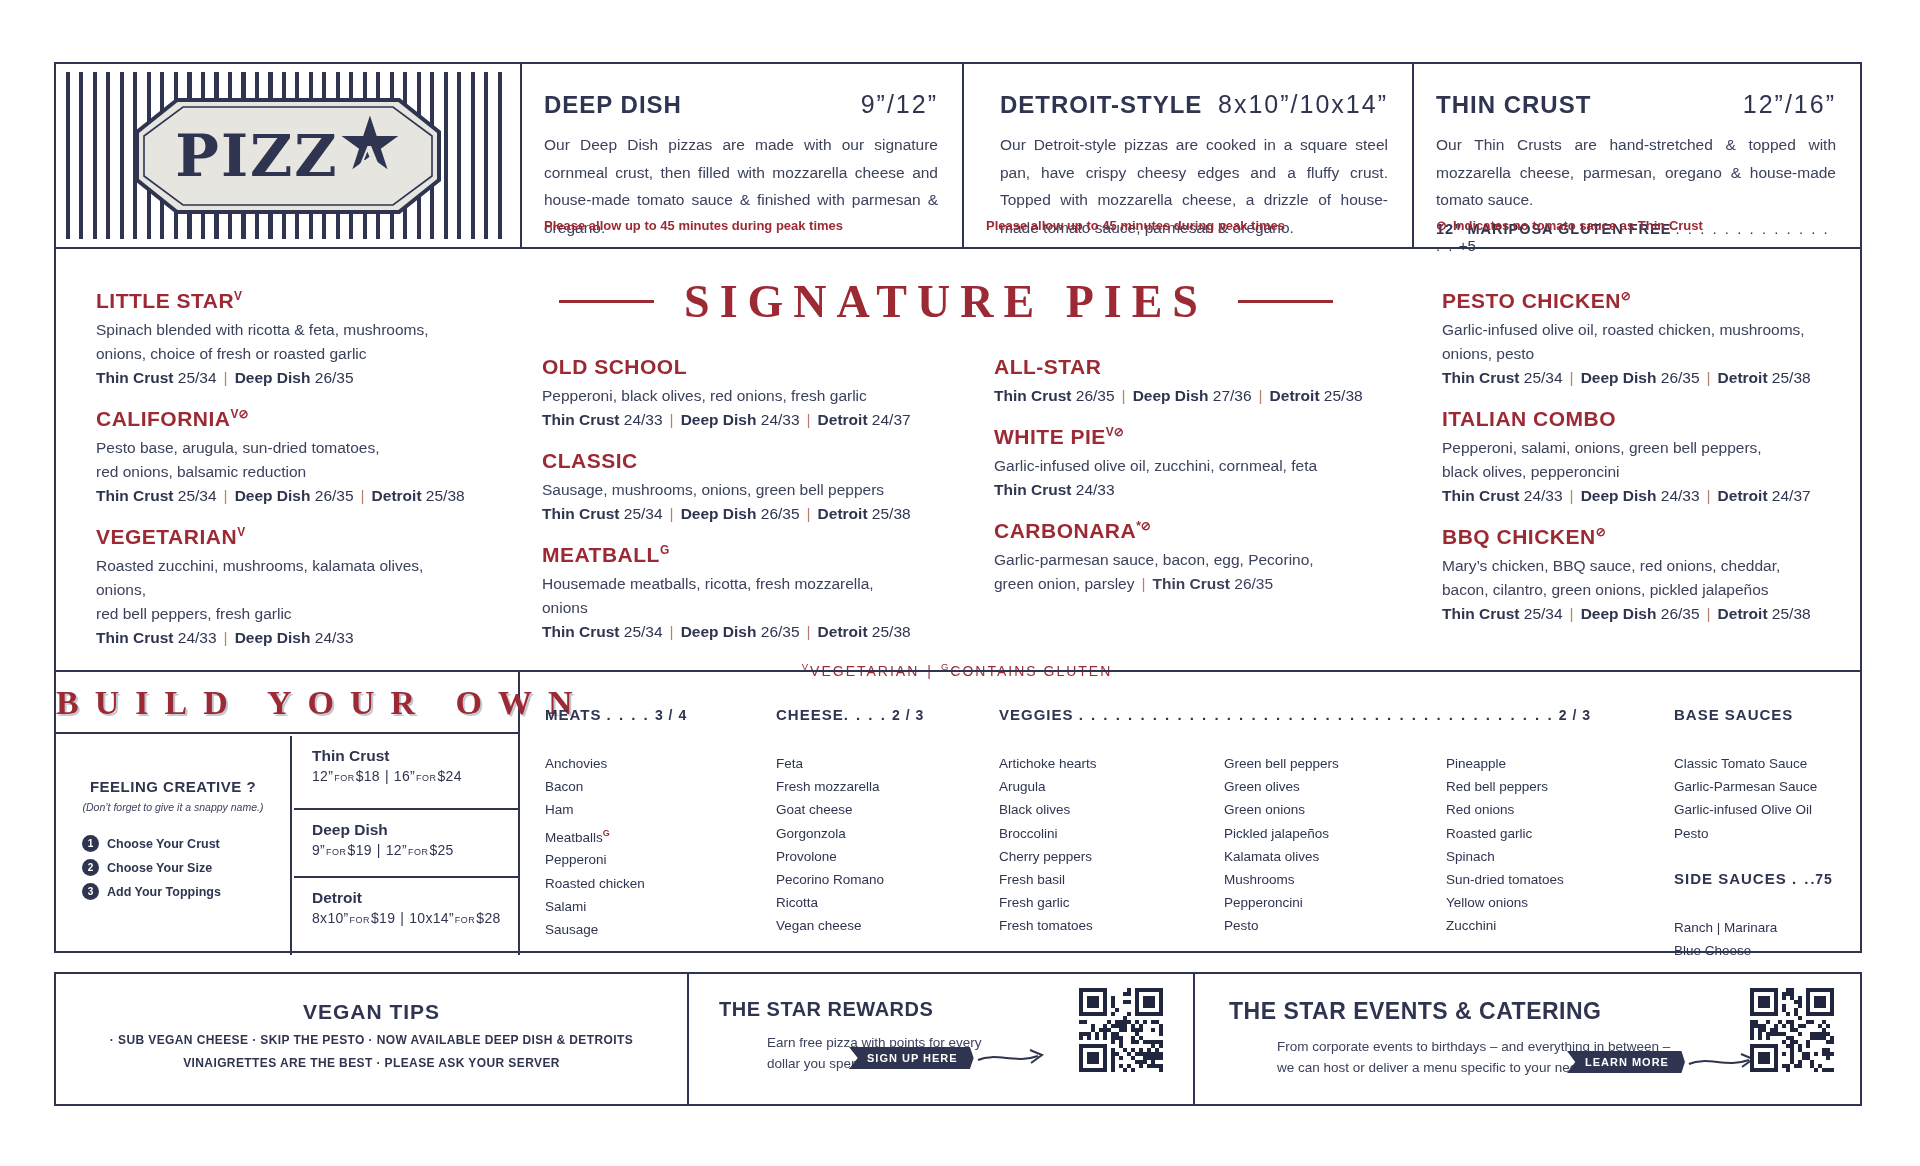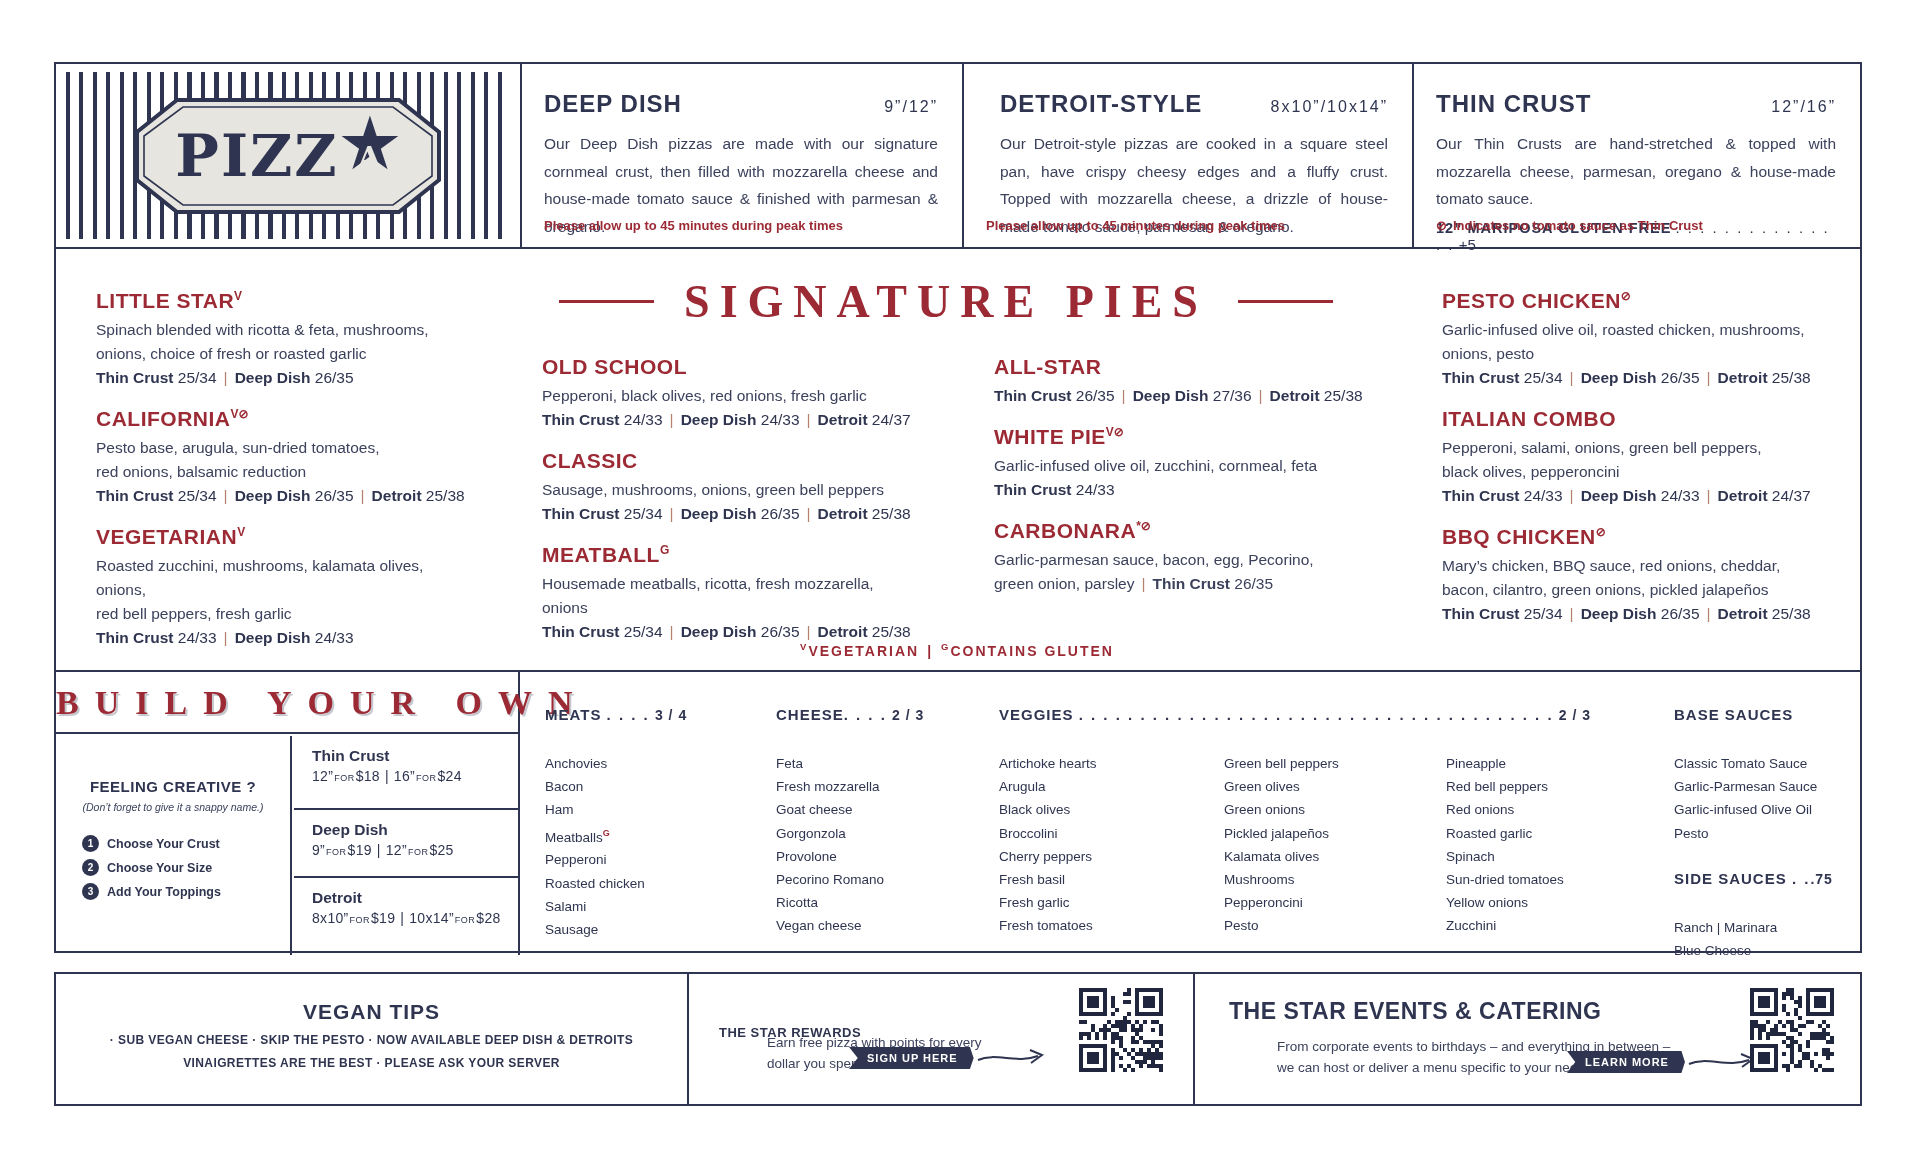--- a/index.html
+++ b/index.html
@@ -13,21 +13,21 @@
   
   .hdr-row{display:flex;height:185px;border-bottom:2px solid var(--navy);}
   .hdr-cell{position:relative;padding:26px 24px 0 22px;}
   .hdr-cell+.hdr-cell{border-left:2px solid var(--navy);}
   .c-logo{flex:0 0 464px;padding:0;}
   .c-dd{flex:0 0 442px;}
   .c-dt{flex:0 0 450px;padding-left:36px;}
   .c-tc{flex:1 1 auto;}
   .hc-title{display:flex;justify-content:space-between;align-items:baseline;}
   .hc-title h2{font-size:24px;letter-spacing:1px;color:var(--navy);font-weight:bold;}
-  .hc-sizes{font-size:16px;letter-spacing:2px;color:var(--navy);}
+  .hc-sizes{font-size:25px;letter-spacing:2px;color:var(--navy);}
   .hc-desc{margin-top:12px;font-size:15.5px;line-height:1.78;color:var(--desc);text-align:justify;}
   .hc-note{position:absolute;bottom:14px;left:22px;color:var(--red);font-weight:bold;font-size:13px;}
   .gf-line{margin-top:6px;font-size:15px;}
   .gf-label{font-weight:bold;letter-spacing:1px;font-size:14.5px;}
   .dots{letter-spacing:2px;color:var(--navy);}
   .gf-price{font-size:15px;}
   .note-icon{color:var(--red);font-weight:bold;margin-right:6px;}
   
   .stripes{position:absolute;left:10px;right:10px;top:8px;bottom:8px;
     background:repeating-linear-gradient(90deg,var(--navy) 0 4px,transparent 4px 13.5px);}
@@ -44,22 +44,22 @@
   .sig-title-row h1{font-size:46px;font-weight:bold;color:var(--red);letter-spacing:10px;font-family:"Liberation Serif",serif;}
   .sig-dash{width:95px;height:3px;background:var(--red);}
   .sig-col{position:absolute;}
   .dish{margin-bottom:17px;}
   .dish h4{color:var(--red);font-size:21px;letter-spacing:.5px;margin-bottom:5px;}
   .dish h4 sup{font-size:12px;letter-spacing:0;}
   .dish-line{font-size:15.5px;line-height:24px;color:var(--desc);}
   .dish-prices{font-size:15.5px;line-height:24px;color:var(--navy);}
   .plabel{font-weight:bold;}
   .psep{color:var(--tan);padding:0 7px;}
-  .sig-legend{position:absolute;left:486px;top:392px;width:830px;text-align:center;color:var(--red);
-    font-weight:bold;font-size:14px;letter-spacing:2px;}
+  .sig-legend{position:absolute;left:486px;top:412px;width:830px;text-align:center;color:var(--red);
+    font-weight:normal;font-size:14px;letter-spacing:2px;}
   .sig-legend sup{font-size:9.5px;}
   .sig-legend .lsep{padding:0 8px;}
   
   .band{position:relative;height:285px;border-top:2px solid var(--navy);}
   .band-left{position:absolute;left:0;top:0;bottom:0;width:464px;border-right:2px solid var(--navy);}
   .byo-title{height:62px;line-height:62px;text-align:center;border-bottom:2px solid var(--navy);
     color:var(--red);font-size:34px;font-weight:bold;letter-spacing:16px;font-family:"Liberation Serif",serif;
     text-shadow:2px 2px 0 rgba(47,53,80,.28);white-space:nowrap;}
   .feeling{position:absolute;left:0;top:64px;bottom:0;width:236px;border-right:2px solid var(--navy);text-align:center;}
   .feel-title{margin-top:42px;font-weight:bold;font-size:15px;letter-spacing:.5px;}
@@ -87,21 +87,21 @@
   .side-list{top:244px;}
   
   .bb-cell{position:relative;}
   .bb-cell+.bb-cell{border-left:2px solid var(--navy);}
   .bb-vegan{flex:0 0 631px;text-align:center;}
   .bb-rewards{flex:0 0 506px;}
   .bb-events{flex:1 1 auto;}
   .vegan-title{margin-top:26px;font-size:21px;font-weight:bold;letter-spacing:1px;}
   .vegan-line{font-size:12px;font-weight:bold;letter-spacing:.4px;margin-top:9px;}
   .bb-title{position:absolute;left:30px;top:24px;font-weight:bold;letter-spacing:.5px;}
-  .bb-rewards .bb-title{font-size:13px;margin-top:27px;}
+  .bb-rewards .bb-title{font-size:20px;}
   .bb-events .bb-title{left:34px;font-size:23px;}
   .bb-text{position:absolute;left:30px;top:58px;font-size:13.5px;line-height:21px;color:var(--desc);margin-left:48px;}
   .bb-events .bb-text{left:34px;top:62px;}
   .cta-row{position:absolute;display:flex;align-items:center;}
   .ribbon{background:var(--navy);color:#fff;font-size:11px;font-weight:bold;letter-spacing:1px;
     padding:5px 16px 5px 18px;clip-path:polygon(0 0,97% 0,100% 50%,97% 100%,0 100%,7% 50%);white-space:nowrap;}
   .arrow-svg{margin-left:2px;}
   .qr{position:absolute;top:14px;}
   .bb-rewards .qr{right:30px;}
   .bb-events .qr{right:26px;}

